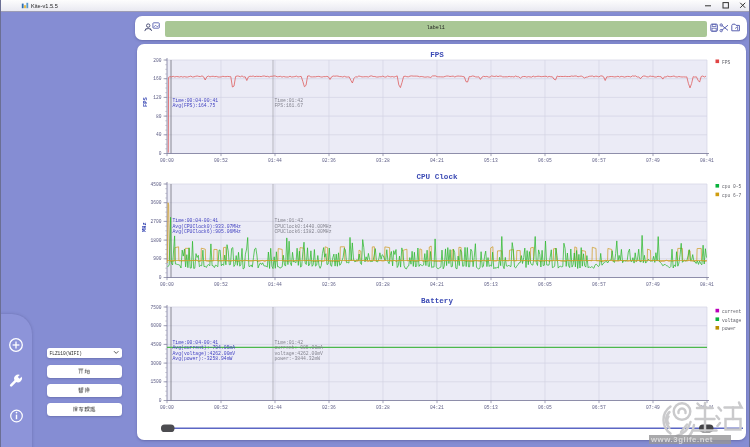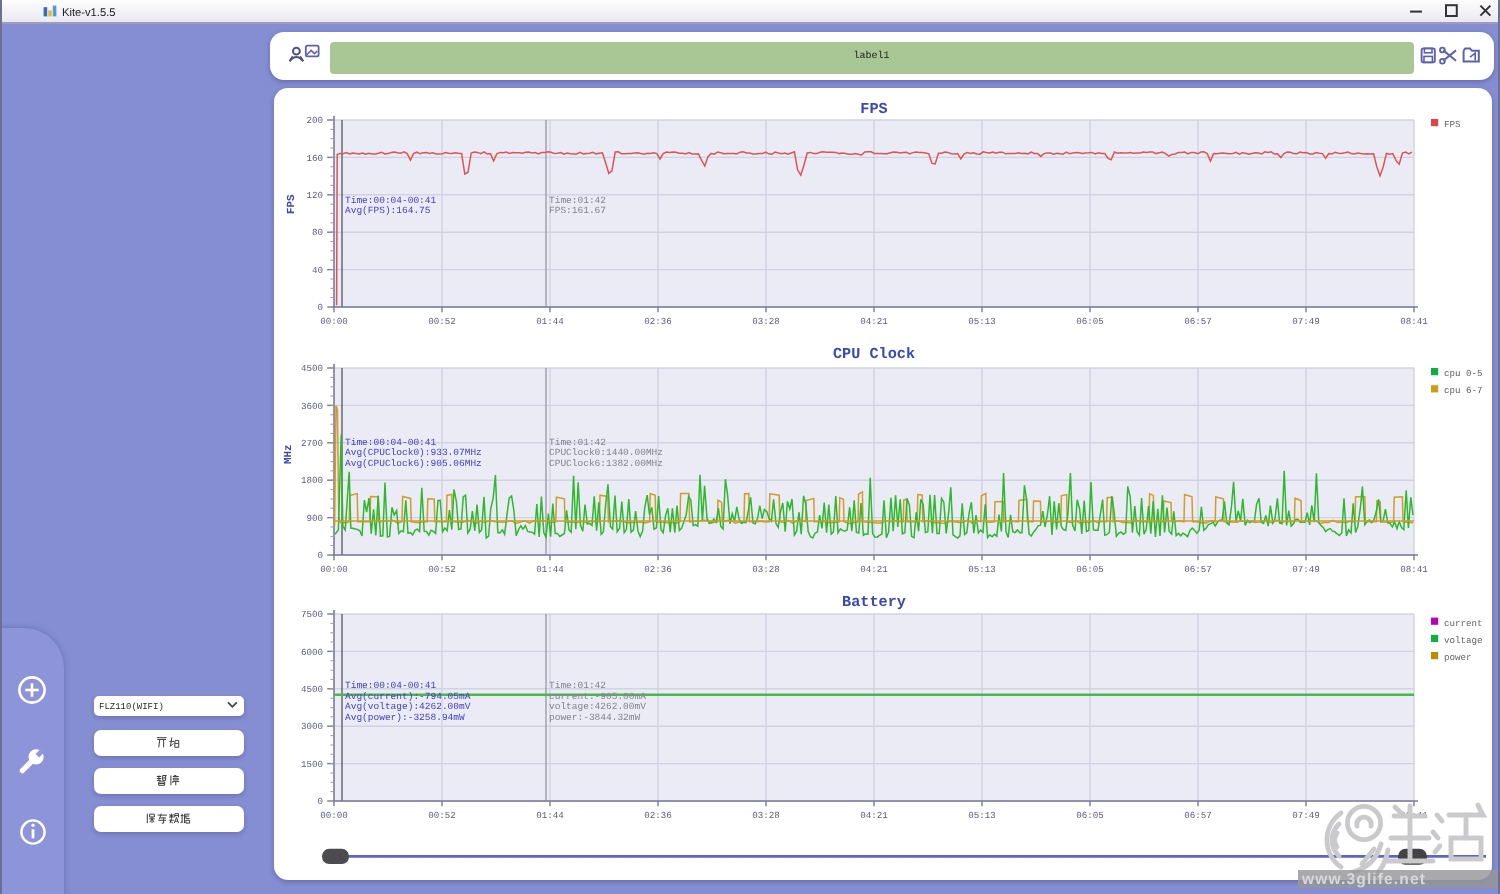--- a/index.html
+++ b/index.html
@@ -9,21 +9,21 @@
 .topbar{position:absolute;left:135px;top:15.5px;width:611.5px;height:24px;background:#fff;border-radius:7px;box-shadow:0 1px 2.5px rgba(45,45,100,0.35);}
 .greenbox{position:absolute;left:164.5px;top:20.5px;width:542.5px;height:16.5px;background:#a9c795;border-radius:2px;}
 .greenbox span{position:absolute;left:0;right:0;top:4px;text-align:center;font:5px "Liberation Mono",monospace;color:#1c1c1c;}
 .mainpanel{position:absolute;left:136.5px;top:44px;width:609px;height:396px;background:#fff;border-radius:7px;box-shadow:0 1px 2.5px rgba(45,45,100,0.35);}
 .pill{position:absolute;left:-10px;top:314px;width:41.5px;height:140px;background:#8d94d9;border-radius:0 20px 0 0;box-shadow:0 0 3px rgba(60,60,110,0.35);}
 .ctl{position:absolute;left:46.5px;width:75px;background:#fff;box-shadow:0 1px 2px rgba(50,50,100,0.28);}
 .dd{top:347.5px;height:10.5px;border-radius:2.5px;}
 .b1{top:364.5px;height:13px;border-radius:3.5px;}
 .b2{top:383.5px;height:13px;border-radius:3.5px;}
 .b3{top:402.5px;height:13px;border-radius:3.5px;}
-.wmband{position:absolute;left:649px;top:434.6px;width:101px;height:9px;background:rgba(150,150,152,0.82);overflow:hidden;}
+.wmband{position:absolute;left:649px;top:434.6px;width:82px;height:9px;background:rgba(150,150,152,0.82);overflow:hidden;}
 .wmband div{font:bold 7.8px "Liberation Sans",sans-serif;color:#d8d8da;letter-spacing:0.55px;margin-left:2px;margin-top:0.6px;white-space:nowrap;}
 </style></head>
 <body>
 <div class="titlebar"></div>
 <svg width="750" height="12" viewBox="0 0 750 12" style="position:absolute;left:0;top:0">
 <rect x="21.8" y="3.6" width="1.8" height="4.6" fill="#2d6fb0"></rect>
 <rect x="24.1" y="5.2" width="1.8" height="3" fill="#e8b93c"></rect>
 <rect x="26.4" y="2.8" width="1.8" height="5.4" fill="#5599cc"></rect>
 <text x="31" y="8.2" style="font:5.6px &quot;Liberation Sans&quot;,sans-serif;fill:#1a1a1a">Kite-v1.5.5</text>
 <line x1="705" y1="5.8" x2="711" y2="5.8" stroke="#333" stroke-width="1"></line>

